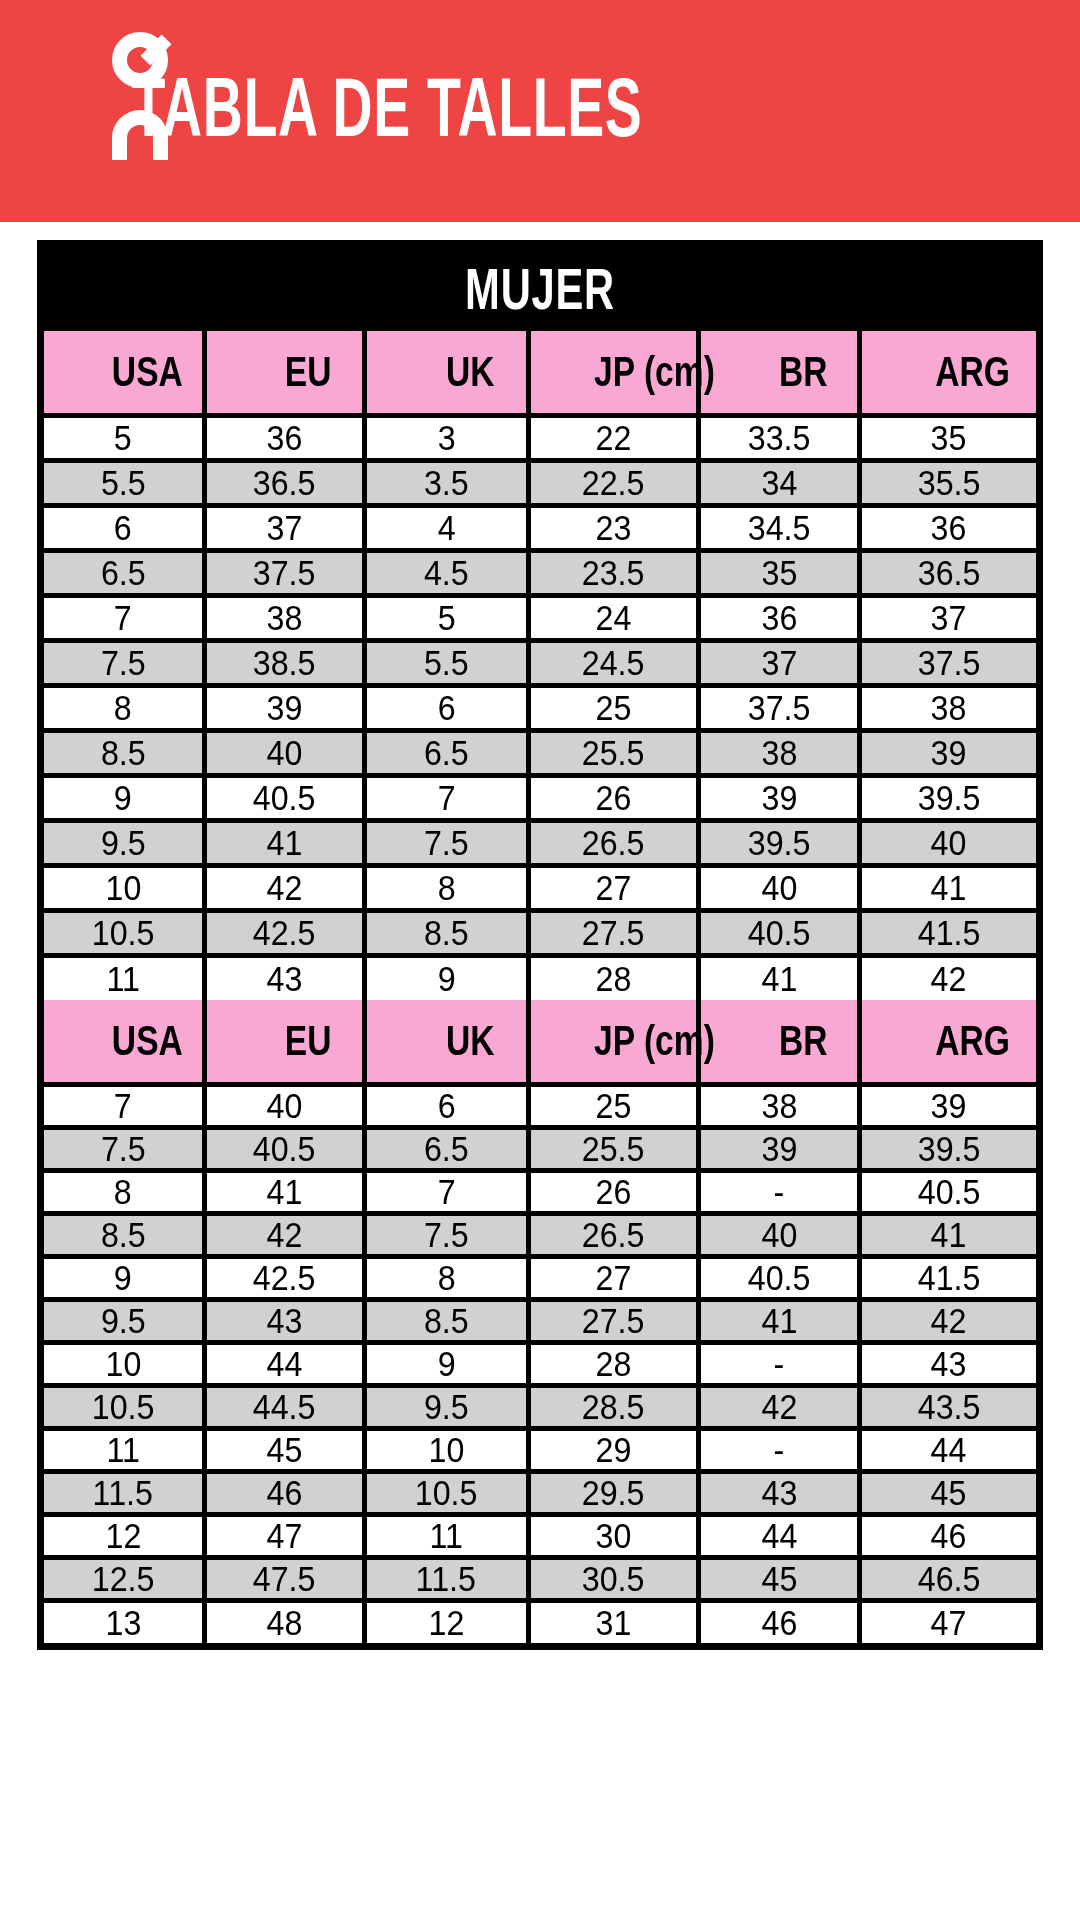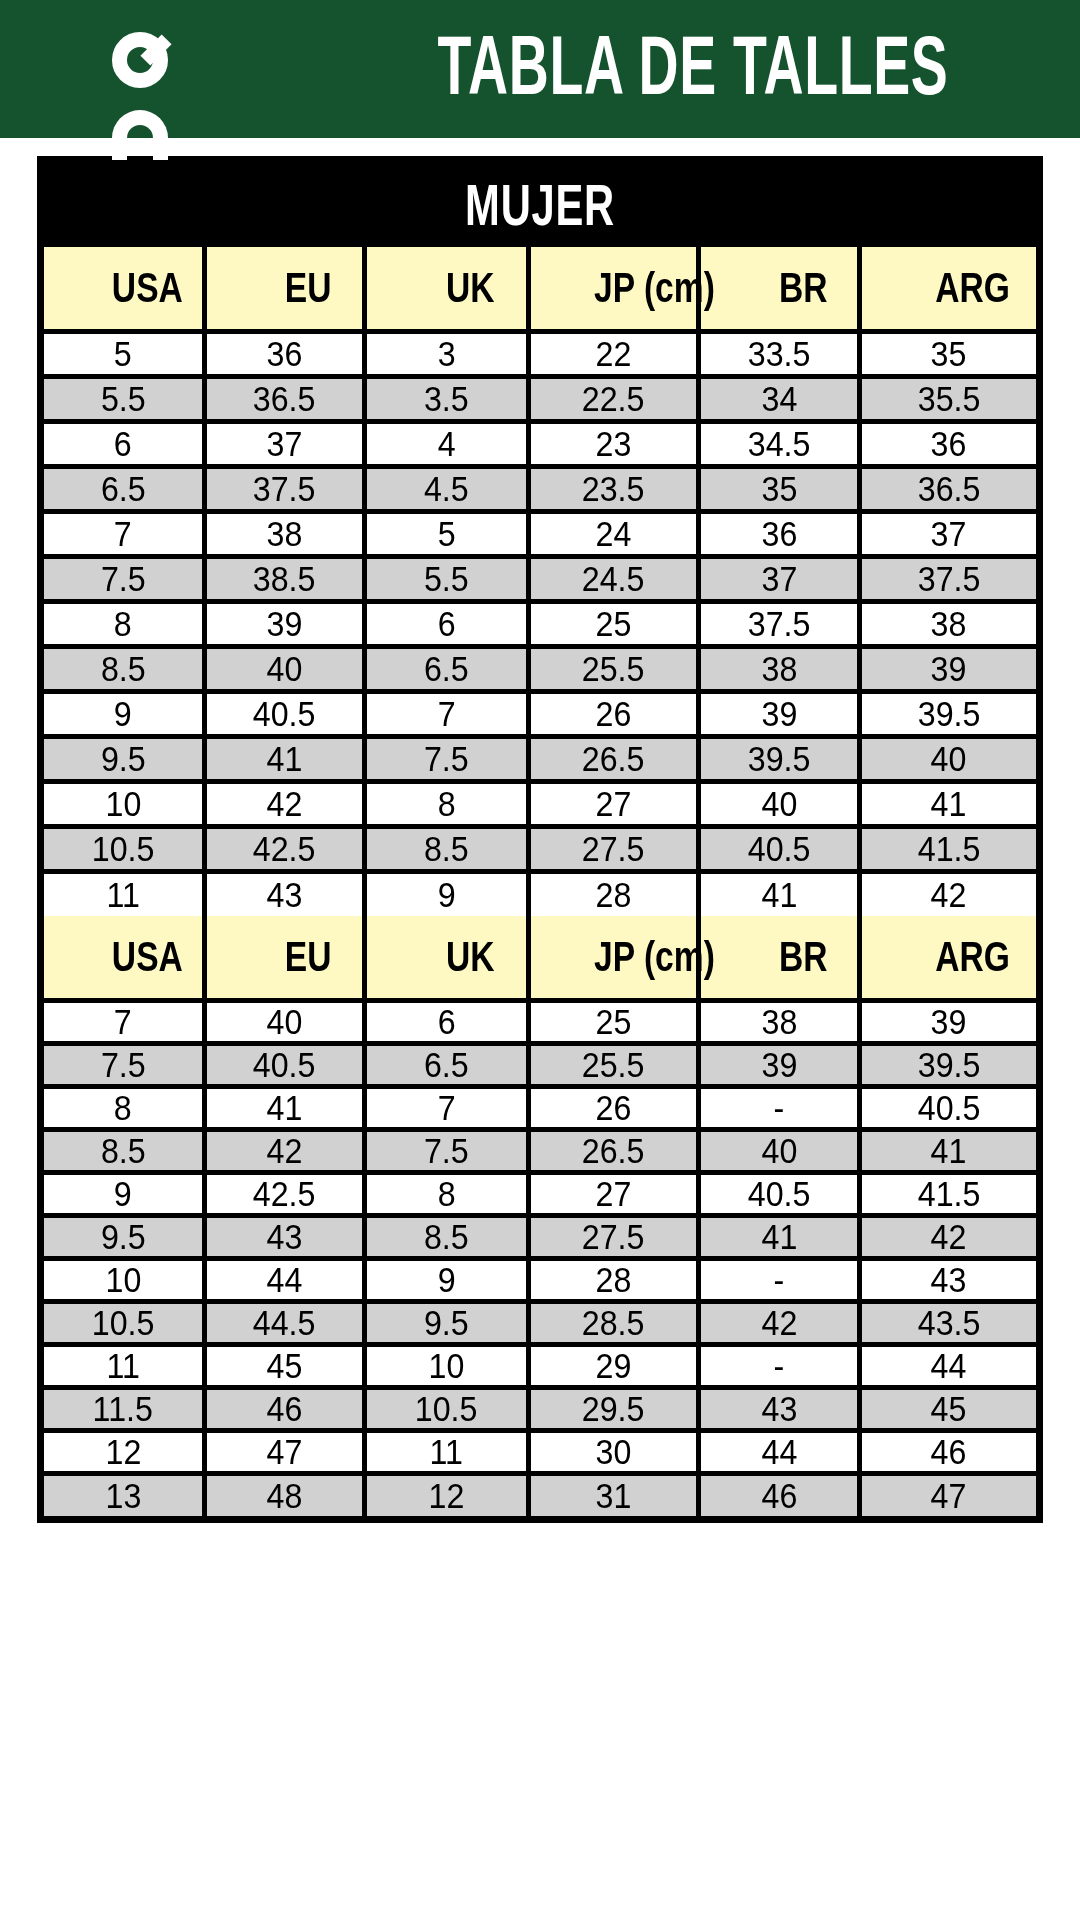--- a/index.html
+++ b/index.html
@@ -7,25 +7,25 @@
   body {
     height: 1920px;
     font-family: "Liberation Sans", sans-serif;
     color: #000000;
     overflow: hidden;
   }
 
   
   .page-header {
     position: relative;
-    height: 138px;
-    background: #14532d;
+    height: 222px;
+    background: #ef4444;
     display: flex;
     align-items: center;
-    justify-content: flex-end;
+    justify-content: flex-start;
   }
   .logo {
     position: absolute;
     left: 112px;
     top: 32px;
     width: 62px;
     height: 130px;
   }
   .logo-o {
     position: relative;
@@ -96,21 +96,21 @@
     text-align: center;
     vertical-align: middle;
     padding: 0;
   }
   .size-table th:first-child, .size-table td:first-child { border-left: none; }
   .size-table th:last-child,  .size-table td:last-child  { border-right: none; }
   .size-table thead th { border-top: none; }
   .size-table tbody tr:last-child td { border-bottom: none; }
 
   .size-table thead th {
-    background: #fef9c3;
+    background: #f9a8d4;
     height: 84px;
     padding-left: 48px;
   }
   .size-table thead .th-text {
     font-weight: bold;
     font-size: 42px;
     line-height: 1;
     display: inline-block;
     transform: scaleX(0.80);
     white-space: nowrap;
@@ -379,20 +379,28 @@
         </tr>
         <tr>
           <td><span class="cell-text">12</span></td>
           <td><span class="cell-text">47</span></td>
           <td><span class="cell-text">11</span></td>
           <td><span class="cell-text">30</span></td>
           <td><span class="cell-text">44</span></td>
           <td><span class="cell-text">46</span></td>
         </tr>
         <tr>
+          <td><span class="cell-text">12.5</span></td>
+          <td><span class="cell-text">47.5</span></td>
+          <td><span class="cell-text">11.5</span></td>
+          <td><span class="cell-text">30.5</span></td>
+          <td><span class="cell-text">45</span></td>
+          <td><span class="cell-text">46.5</span></td>
+        </tr>
+        <tr>
           <td><span class="cell-text">13</span></td>
           <td><span class="cell-text">48</span></td>
           <td><span class="cell-text">12</span></td>
           <td><span class="cell-text">31</span></td>
           <td><span class="cell-text">46</span></td>
           <td><span class="cell-text">47</span></td>
         </tr>
       </tbody>
   </table>
 

